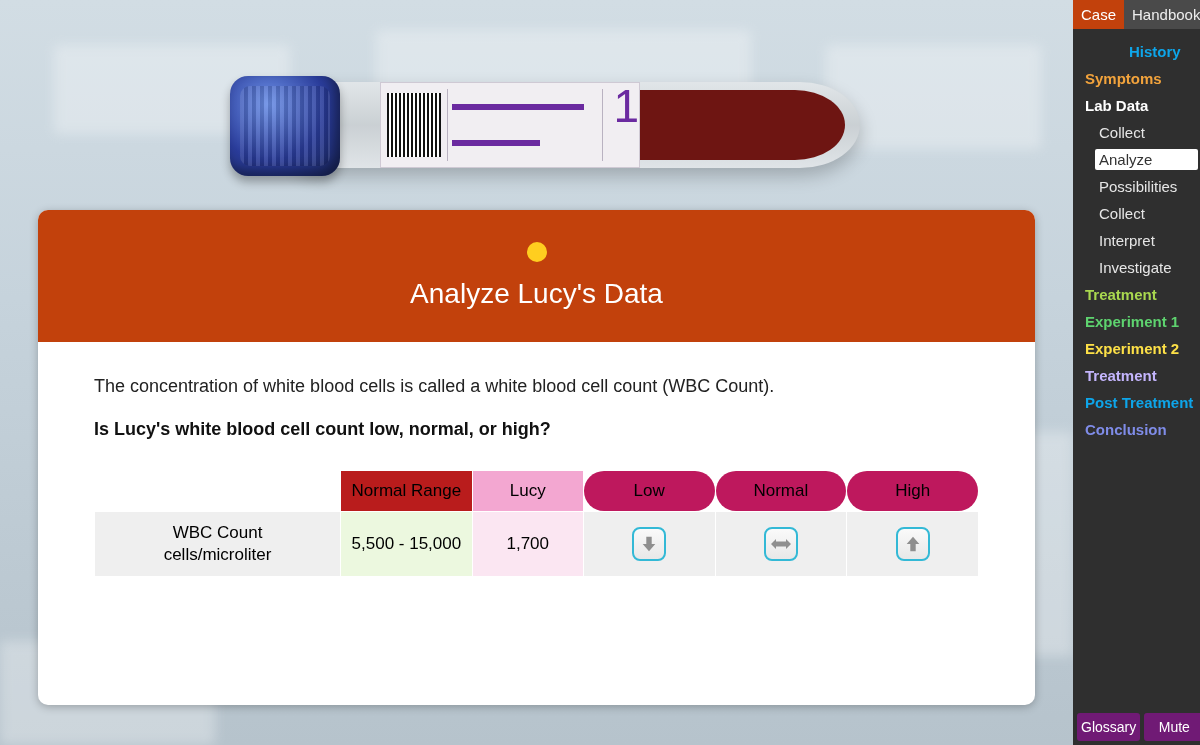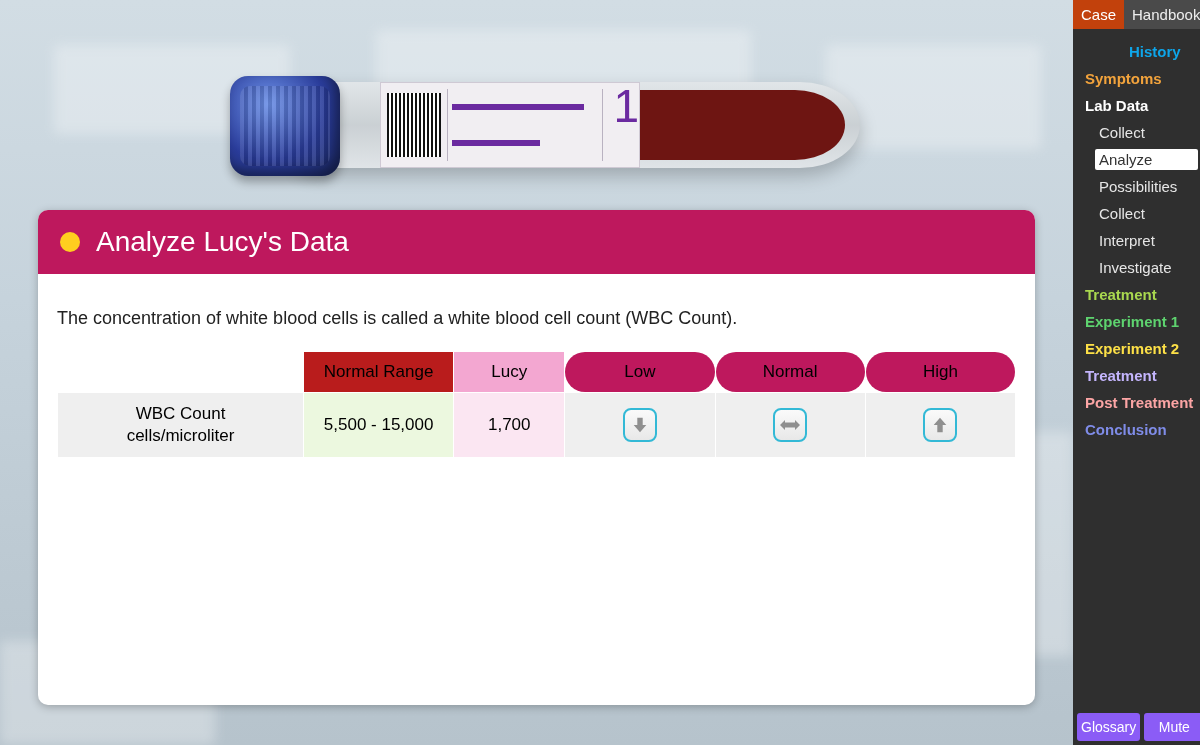--- a/index.html
+++ b/index.html
@@ -24,24 +24,24 @@
   .tube-label .barcode { width: 54px; background: repeating-linear-gradient(90deg, #111 0 2px, #fff 2px 4px); margin: 10px 6px; }
   .tube-label .divider { width: 1px; background: #b9b2c1; margin: 6px 0; }
   .tube-label .textcol { flex: 1; display: flex; flex-direction: column; justify-content: space-around; padding: 6px 4px; }
   .tube-label .stripe { height: 6px; background: #6b2aa0; width: 90%; }
   .tube-label .one { color: #6b2aa0; font-size: 46px; font-weight: 500; padding-left: 10px; line-height: 1; }
   .tube-cap { position: absolute; left: 0; top: 14px; width: 110px; height: 100px; background: radial-gradient(circle at 35% 28%, #6b8fe6 0%, #2a3c9a 55%, #1a275f 100%); border-radius: 18px; box-shadow: inset -6px -6px 12px rgba(0,0,0,0.35), 0 6px 10px rgba(0,0,0,0.3); }
   .tube-cap:before { content:""; position:absolute; left:10px; top:10px; right:10px; bottom:10px; border-radius:10px; background: repeating-linear-gradient(90deg, rgba(255,255,255,0.1) 0 4px, rgba(0,0,0,0.12) 4px 8px); }
 
   
   .card { position: absolute; left: 38px; top: 210px; right: 38px; bottom: 40px; background: #fff; border-radius: 10px; box-shadow: 0 2px 8px rgba(0,0,0,0.25); overflow: hidden; }
-  .card-header { background: #be185d; color: #fff; display: flex; align-items: center; gap: 16px; padding: 16px 22px; }
+  .card-header { background: #c2410c; color: #fff; display: flex; align-items: center; gap: 16px; padding: 32px 22px; flex-direction: column; }
   .dot { width: 20px; height: 20px; border-radius: 50%; background: #ffce1f; flex: none; }
   .card-title { font-size: 28px; font-weight: 300; }
-  .card-body { padding: 34px 19px; }
+  .card-body { padding: 34px 56px; }
   .intro { font-size: 18px; color: #222; margin-bottom: 22px; }
   .question { font-size: 18px; font-weight: 700; color: #111; margin-bottom: 30px; }
 
   table.data { width: 100%; border-collapse: separate; border-spacing: 1px; table-layout: fixed; }
   table.data th, table.data td { padding: 10px 8px; text-align: center; font-size: 17px; }
   th.empty, td.rowhead { width: 245px; }
   th.empty { background: transparent; }
   th.hdr { font-weight: 500; }
   th.green { background: #b91c1c; }
   th.pink  { background: #f3a7d1; width: 110px; }
@@ -64,25 +64,25 @@
   .nav-item { font-weight: 700; cursor: pointer; padding: 2px 0; }
   .sub-item { font-weight: 400; color: #e6e6e6; padding: 2px 4px; margin-left: 10px; cursor: pointer; border-radius: 2px; }
   .sub-item.active { background: #fff; color: #333; }
   .c-red    { color: #0ea5e9; margin-left: 44px; }
   .c-orange { color: #f2a33c; }
   .c-yellow { color: #ffffff; }
   .c-lime   { color: #a9d84f; }
   .c-green  { color: #5ed36f; }
   .c-teal   { color: #fde047; }
   .c-cyan   { color: #c4b5fd; }
-  .c-blue   { color: #fca5a5; }
+  .c-blue   { color: #0ea5e9; }
   .c-indigo { color: #7f8ce8; }
 
   .footer { margin-top: auto; display: flex; gap: 4px; padding: 4px; }
-  .foot-btn { flex: 1; background: #8b5cf6; color: #fff; text-align: center; padding: 6px 4px; border-radius: 3px; cursor: pointer; font-size: 14px; }
+  .foot-btn { flex: 1; background: #701a75; color: #fff; text-align: center; padding: 6px 4px; border-radius: 3px; cursor: pointer; font-size: 14px; }
 </style>
 </head>
 <body>
 
 <div class="main">
   <div class="bg-panels">
     <div class="panel p1"></div>
       <div class="panel p2"></div>
       <div class="panel p3"></div>
       <div class="panel p4"></div>
@@ -105,20 +105,21 @@
     <div class="tube-cap"></div>
   </div>
 
   <div class="card">
     <div class="card-header">
       <div class="dot"></div>
       <div class="card-title">Analyze Lucy's Data</div>
     </div>
     <div class="card-body">
       <p class="intro">The concentration of white blood cells is called a white blood cell count (WBC Count).</p>
+      <p class="question">Is Lucy's white blood cell count low, normal, or high?</p>
 
       <table class="data">
         <thead>
           <tr>
             <th class="empty"></th>
             <th class="hdr green">Normal Range</th>
             <th class="hdr pink">Lucy</th>
             <th class="hdr grey">Low</th>
             <th class="hdr grey">Normal</th>
             <th class="hdr grey">High</th>

